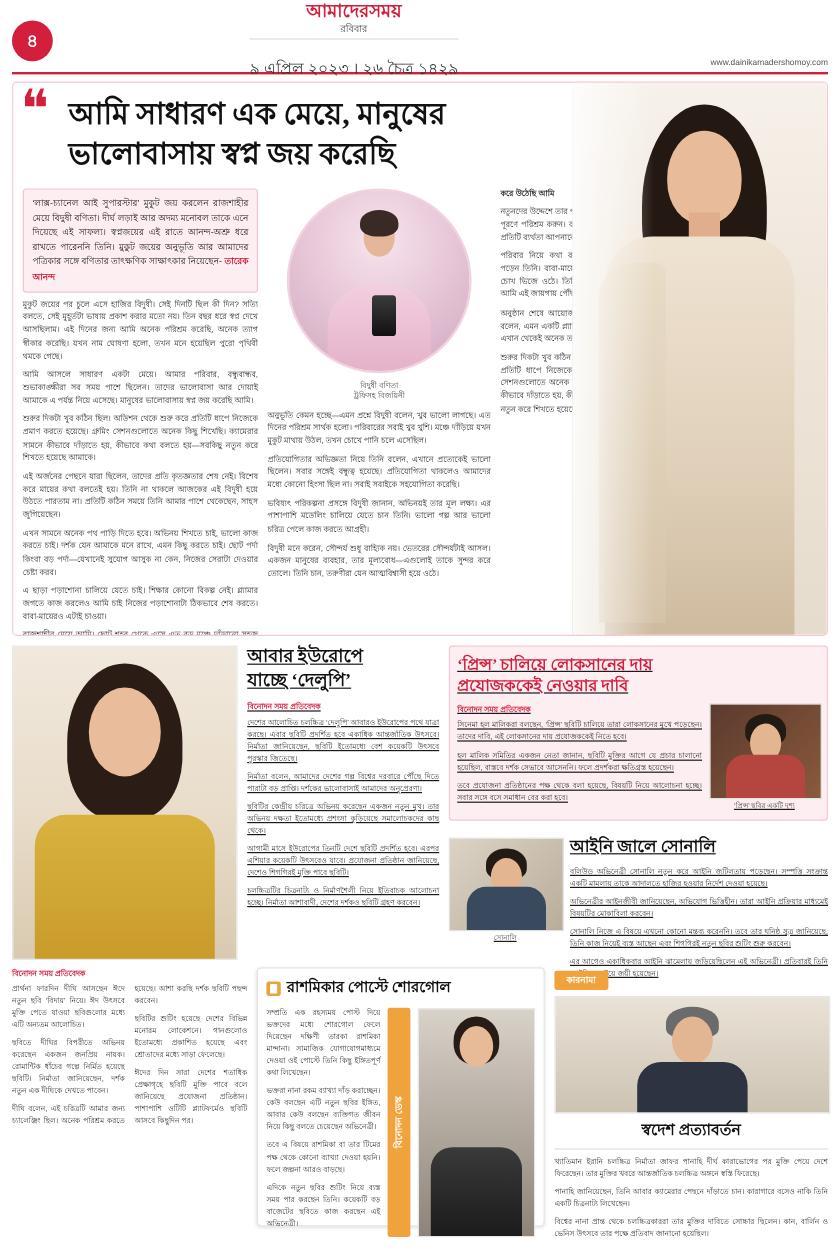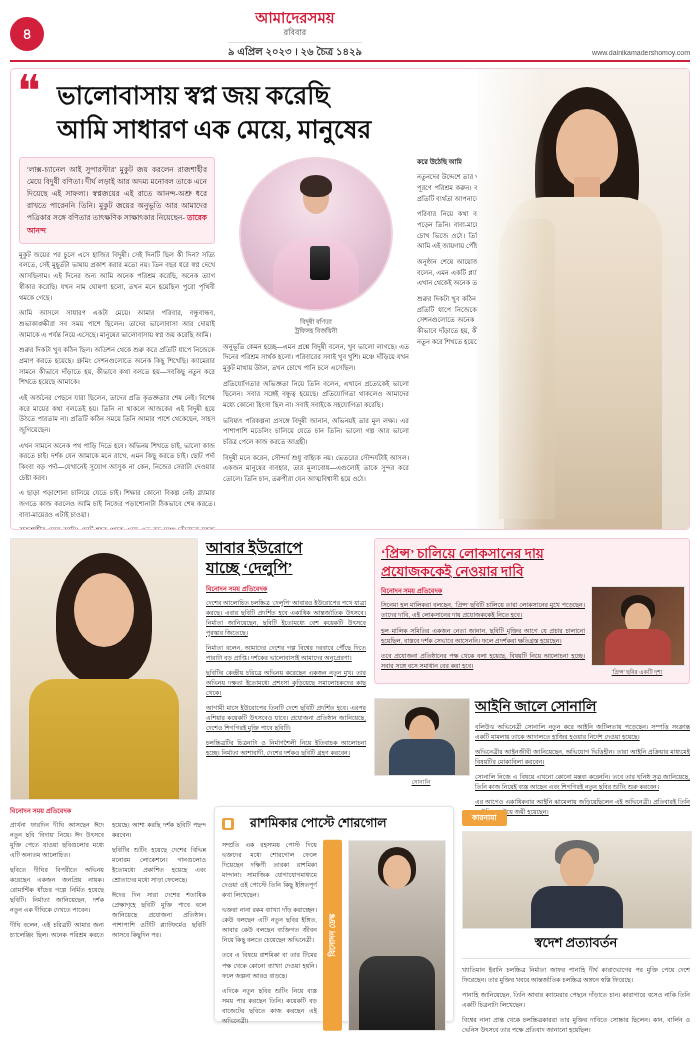--- a/index.html
+++ b/index.html
@@ -37,21 +37,21 @@
   }
   .logo-sub{
     font-size:13px;color:#7a7a7a;margin-left:2px;
     font-family:"Liberation Serif", serif;
   }
   .masthead-center{
     flex:1;text-align:center;line-height:1.35;
   }
   .mc-title{font-size:15px;color:#d21f3c;font-weight:bold;font-family:"Liberation Serif", serif;}
   .mc-day{font-size:8px;color:#444;}
-  .mc-date{font-size:10px;color:#333;border-top:1px solid #ddd;display:inline-block;padding-top:2px;margin-top:1px;font-weight:bold;}
+  .mc-date{font-size:13px;color:#333;border-top:1px solid #ddd;display:inline-block;padding-top:16px;margin-top:1px;}
   .masthead-right{
     font-size:7px;color:#555;text-align:right;width:150px;align-self:flex-end;padding-bottom:4px;
   }
 
   
   .lead{
     position:relative;
     border:1px solid #f2c9d4;
     border-radius:4px;
     margin-top:6px;
@@ -197,21 +197,21 @@
   .b-col1{width:196px;}
   .b-col2{width:240px;}
   .b-col3{flex:1;}
 
   .shadowbox{
     border:1px solid #e3e3e3;border-radius:4px;padding:7px;
     box-shadow:0 1px 3px rgba(0,0,0,.12);height:100%;box-sizing:border-box;
     display:flex;flex-direction:column;
   }
   .sb-head{
-    display:flex;align-items:center;gap:16px;margin-bottom:6px;
+    display:flex;align-items:center;gap:5px;margin-bottom:6px;
   }
   .sb-icon{
     width:12px;height:12px;background:#e8a33d;border-radius:2px;flex:0 0 auto;
     position:relative;
   }
   .sb-icon:after{
     content:"";position:absolute;left:3px;top:2px;width:6px;height:8px;background:#fff;border-radius:1px;
   }
   .sb-title{font-family:"Liberation Serif", serif;font-size:12.5px;font-weight:bold;color:#111;}
   .sb-body{display:flex;gap:6px;flex:1;}
@@ -268,22 +268,22 @@
       <div class="mp-face"></div>
       <div class="mp-neck"></div>
       <div class="mp-dress"></div>
       <div class="mp-dupatta"></div>
       <div class="mp-shadow"></div>
     </div>
 
     <div class="headline-wrap">
       <div class="quote-mark">❝</div>
       <div class="headline">
+        <div>আমি সাধারণ এক মেয়ে, মানুষের</div>
         <div>ভালোবাসায় স্বপ্ন জয় করেছি</div>
-        <div>আমি সাধারণ এক মেয়ে, মানুষের</div>
       </div>
     </div>
 
     <div class="lead-body">
       <div class="col-left">
         <div class="intro-box">
           <span>‘লাক্স-চ্যানেল আই সুপারস্টার’ মুকুট জয় করলেন রাজশাহীর মেয়ে বিদুষী বণিতা। দীর্ঘ লড়াই আর অদম্য মনোবল তাকে এনে দিয়েছে এই সাফল্য। স্বপ্নজয়ের এই রাতে আনন্দ-অশ্রু ধরে রাখতে পারেননি তিনি। মুকুট জয়ের অনুভূতি আর আমাদের পত্রিকার সঙ্গে বণিতার তাৎক্ষণিক সাক্ষাৎকার নিয়েছেন-</span>
           <span class="byline">তারেক আনন্দ</span>
         </div>
         <div class="bodytext">

